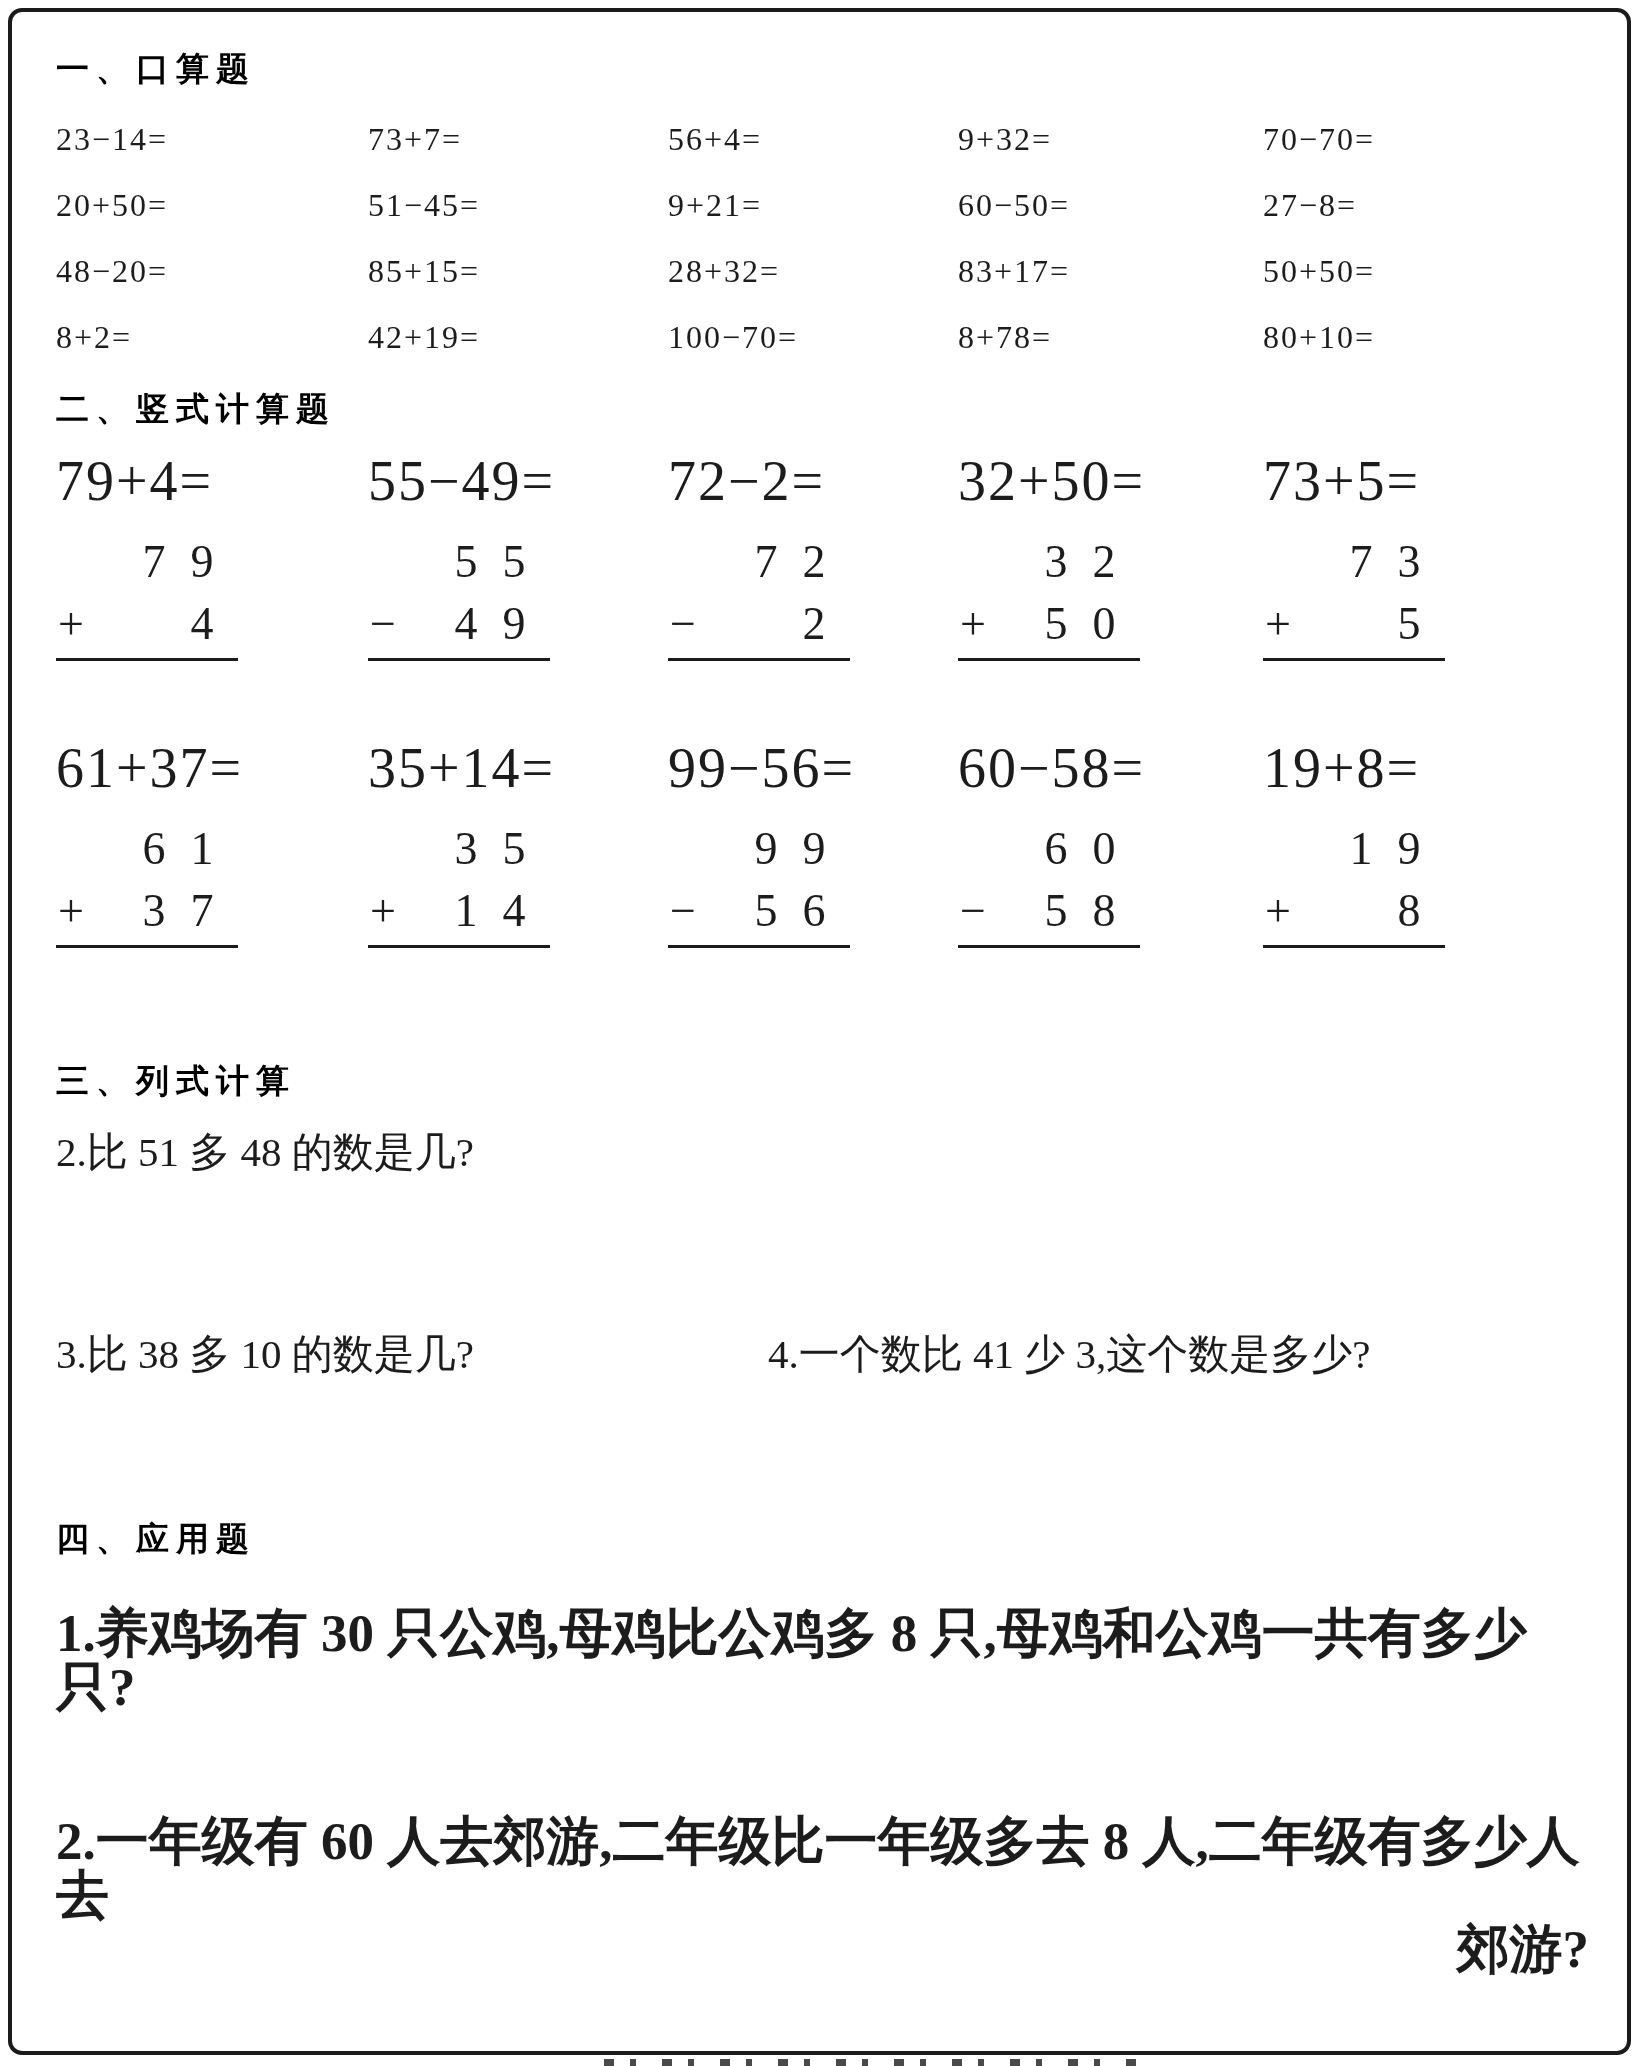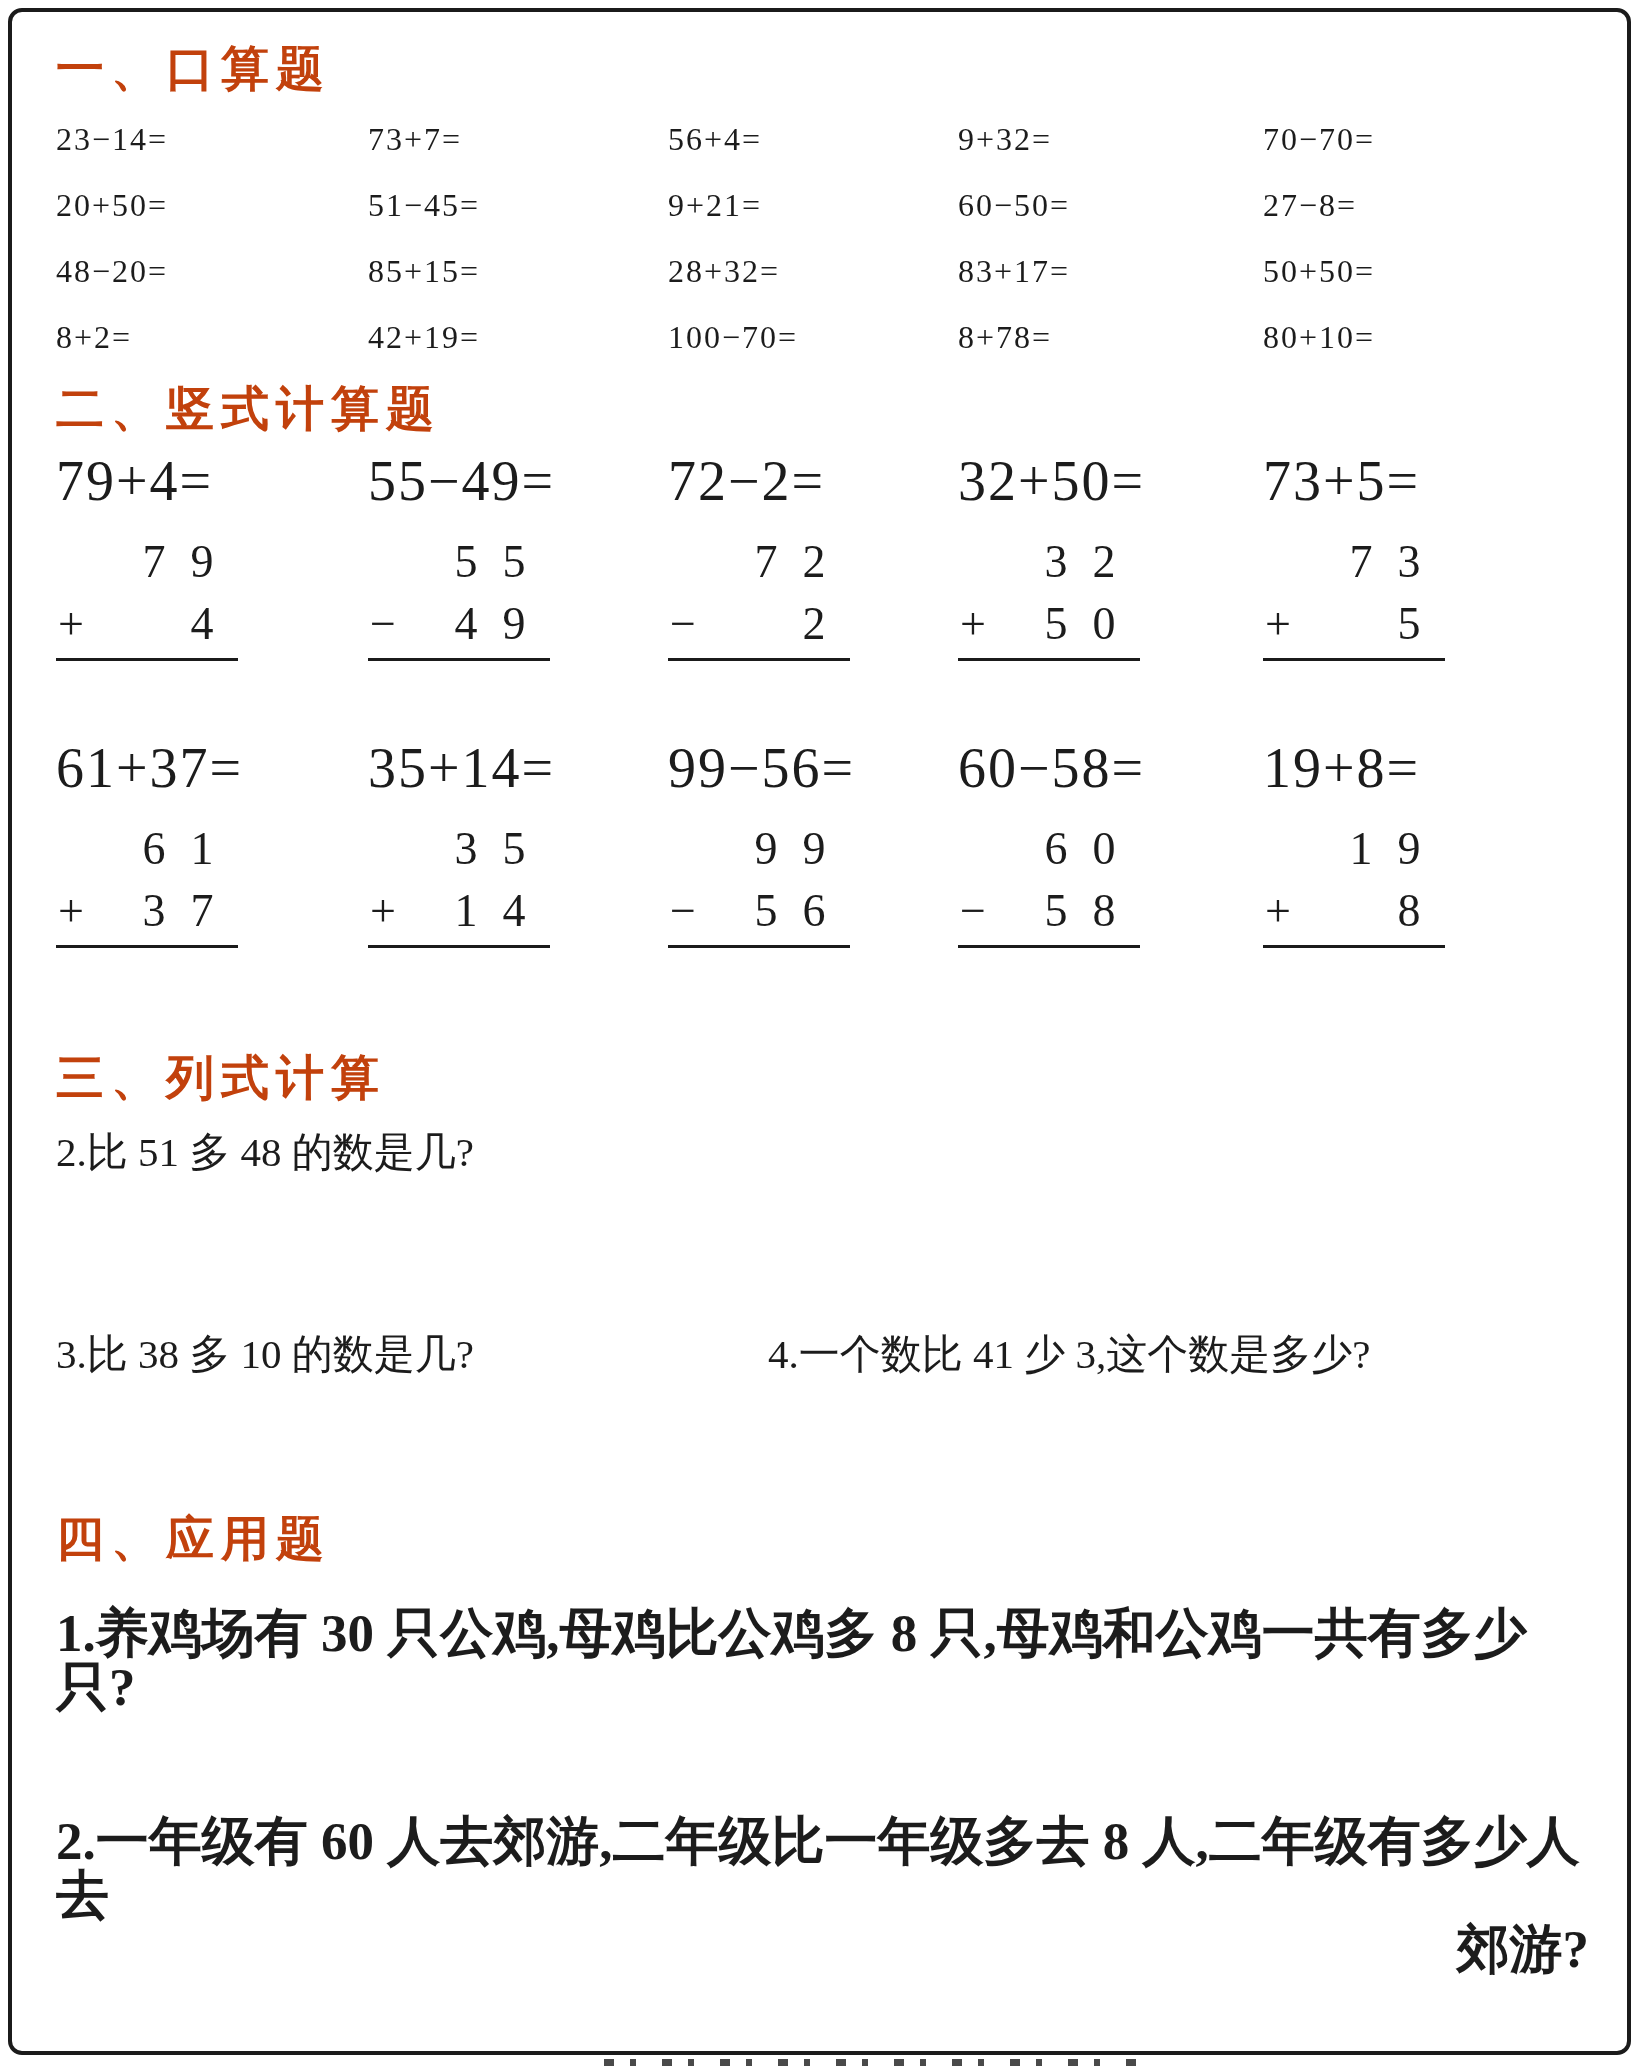--- a/index.html
+++ b/index.html
@@ -8,21 +8,21 @@
     width:1642px; height:2066px; position:relative;
     font-family:"Liberation Serif","DejaVu Serif",serif;
     color:#1c1c1c;
   }
   .frame {
     position:absolute; left:8px; top:8px; right:11px; bottom:11px;
     border:4px solid #1b1b1b; border-radius:14px;
     padding:28px 38px 0 44px; overflow:hidden; background:#fff;
   }
   .sec-title {
-    color:#c2410c; font-weight:bold; font-size:48px; line-height:58px;
+    color:#000000; font-weight:bold; font-size:33px; line-height:58px;
     letter-spacing:7px;
   }
   
   .oral-grid {
     margin-top:8px;
     display:grid;
     grid-template-columns:312px 300px 290px 305px 1fr;
   }
   .oral-cell {
     height:66px; display:flex; align-items:center;
@@ -40,21 +40,21 @@
   .v-block { margin-top:26px; width:182px; position:relative; }
   .v-row {
     display:flex; justify-content:flex-end; padding-right:12px;
     font-size:46px; line-height:56px; position:relative;
   }
   .v-row.op-row { margin-top:6px; }
   .v-digit { width:48px; text-align:center; }
   .v-op { position:absolute; left:2px; top:0; width:48px; text-align:left; }
   .v-line { margin-top:6px; border-bottom:3px solid #1b1b1b; width:100%; }
   
-  .e-title { margin-top:104px;font-family:Liberation Mono, monospace; }
+  .e-title { margin-top:104px; }
   .expr-row {
     display:grid; grid-template-columns:712px 1fr; margin-top:16px;
   }
   .expr-row.r2 { margin-top:150px; }
   .expr-problem { font-size:41px; line-height:52px; white-space:nowrap; }
   
   .w-title { margin-top:130px; }
   .word-problem { font-size:53px; line-height:54px;font-weight:bold; }
   .word-problem.p1 { margin-top:38px; }
   .word-problem.p2 { margin-top:100px; }

